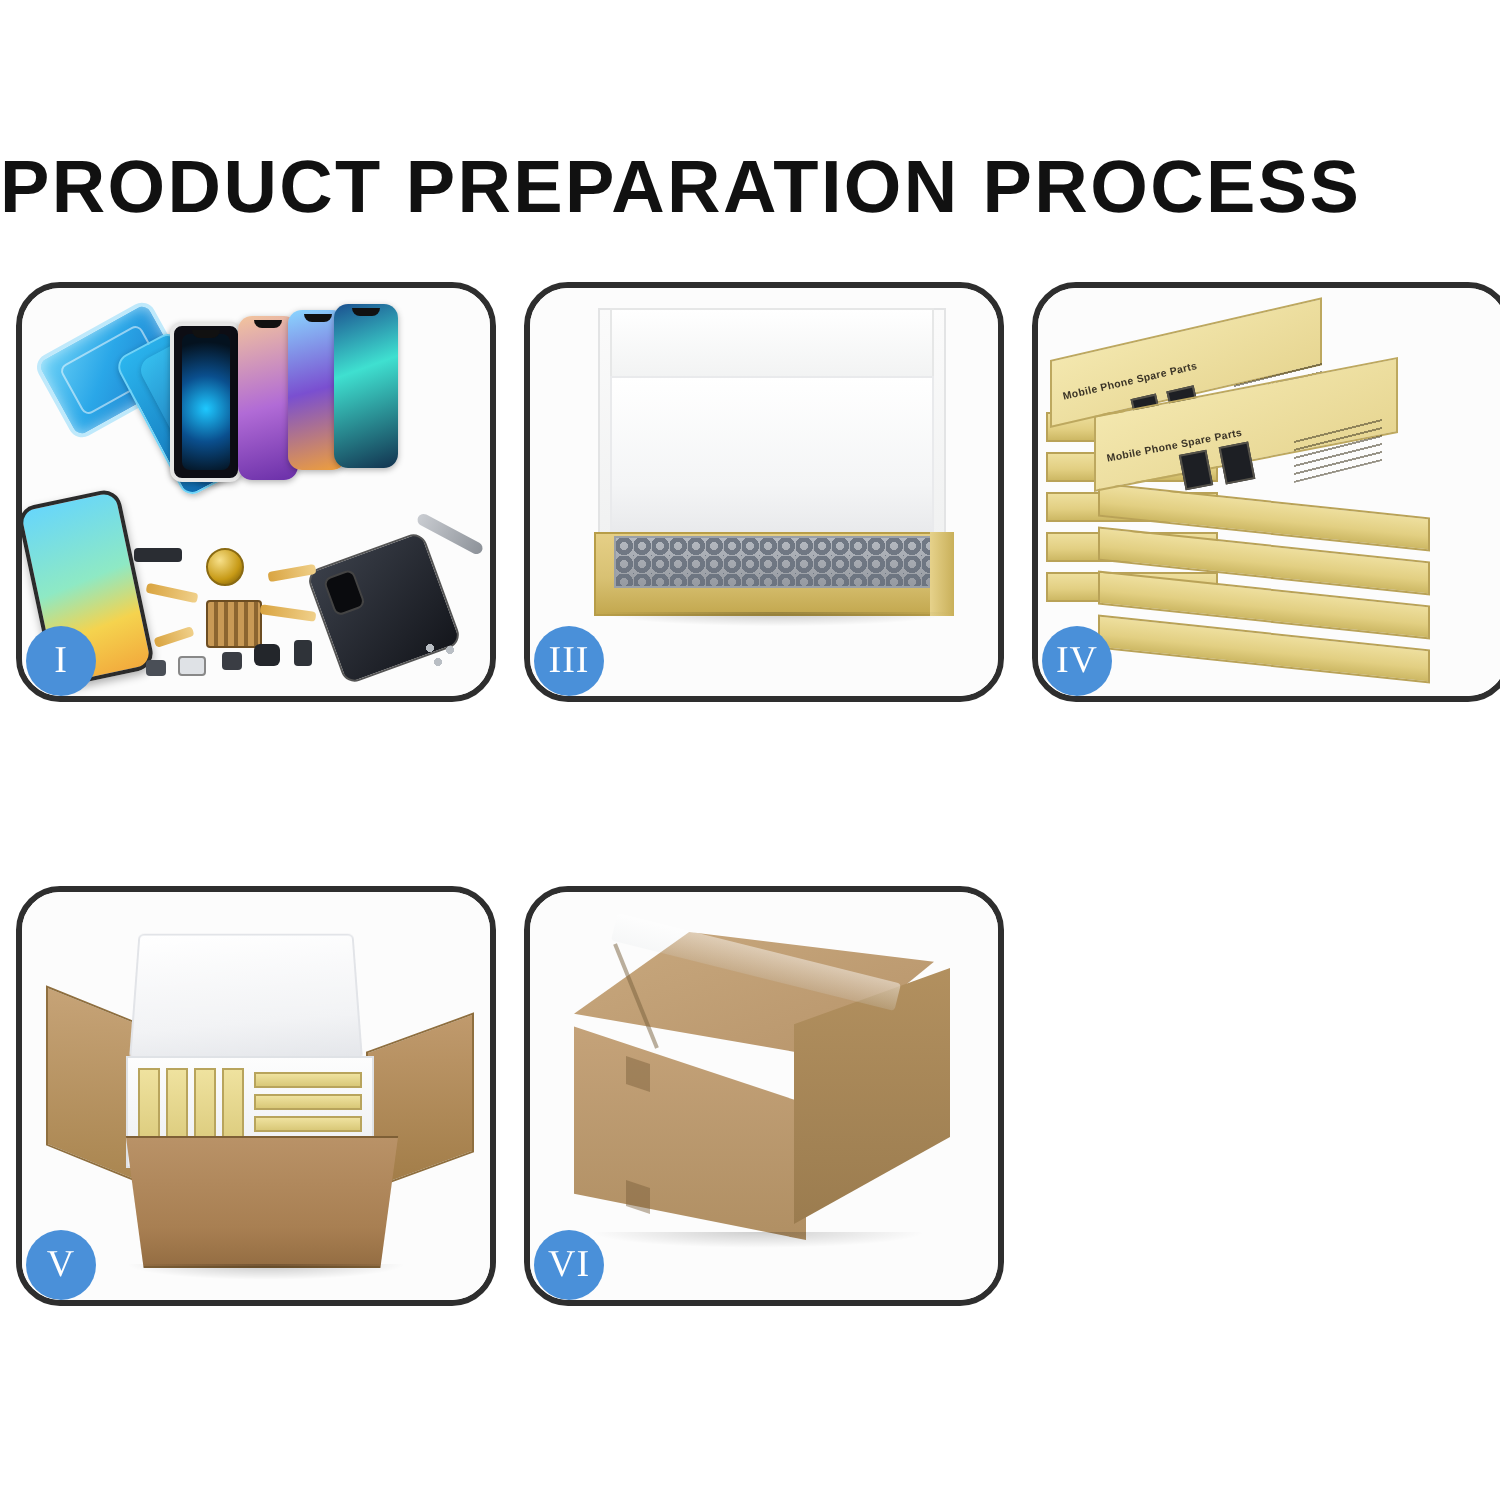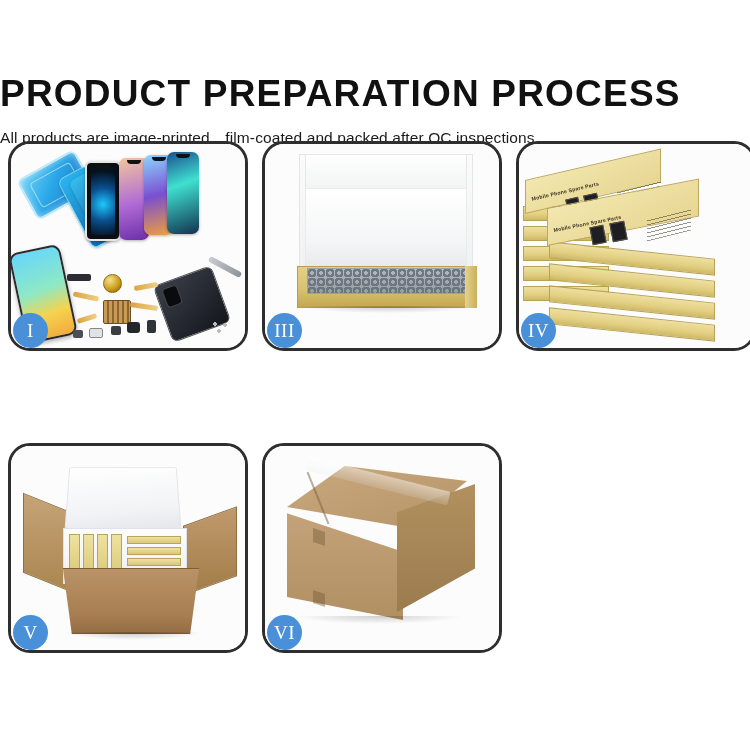--- a/index.html
+++ b/index.html
@@ -319,21 +319,20 @@
   .p6 .shadow{position:absolute; left:30px; top:170px; width:168px; height:8px;
     background: radial-gradient(ellipse at 50% 0%, rgba(0,0,0,.18), rgba(0,0,0,0) 70%);}
 </style>
 </head>
 <body>
 
 <div class="page">
 
   <div class="header">
     <div class="title">PRODUCT PREPARATION PROCESS</div>
-    <div class="subtitle">All products are image-printed，film-coated and packed after QC inspections</div>
   </div>
 
   <div class="grid">
 
     <div class="panel p1">
       <div class="panel-canvas">
         <div class="screenprot"></div>
         <div class="phone ph-a"></div>
         <div class="phone ph-b"></div>
         <div class="phone ph-c">

